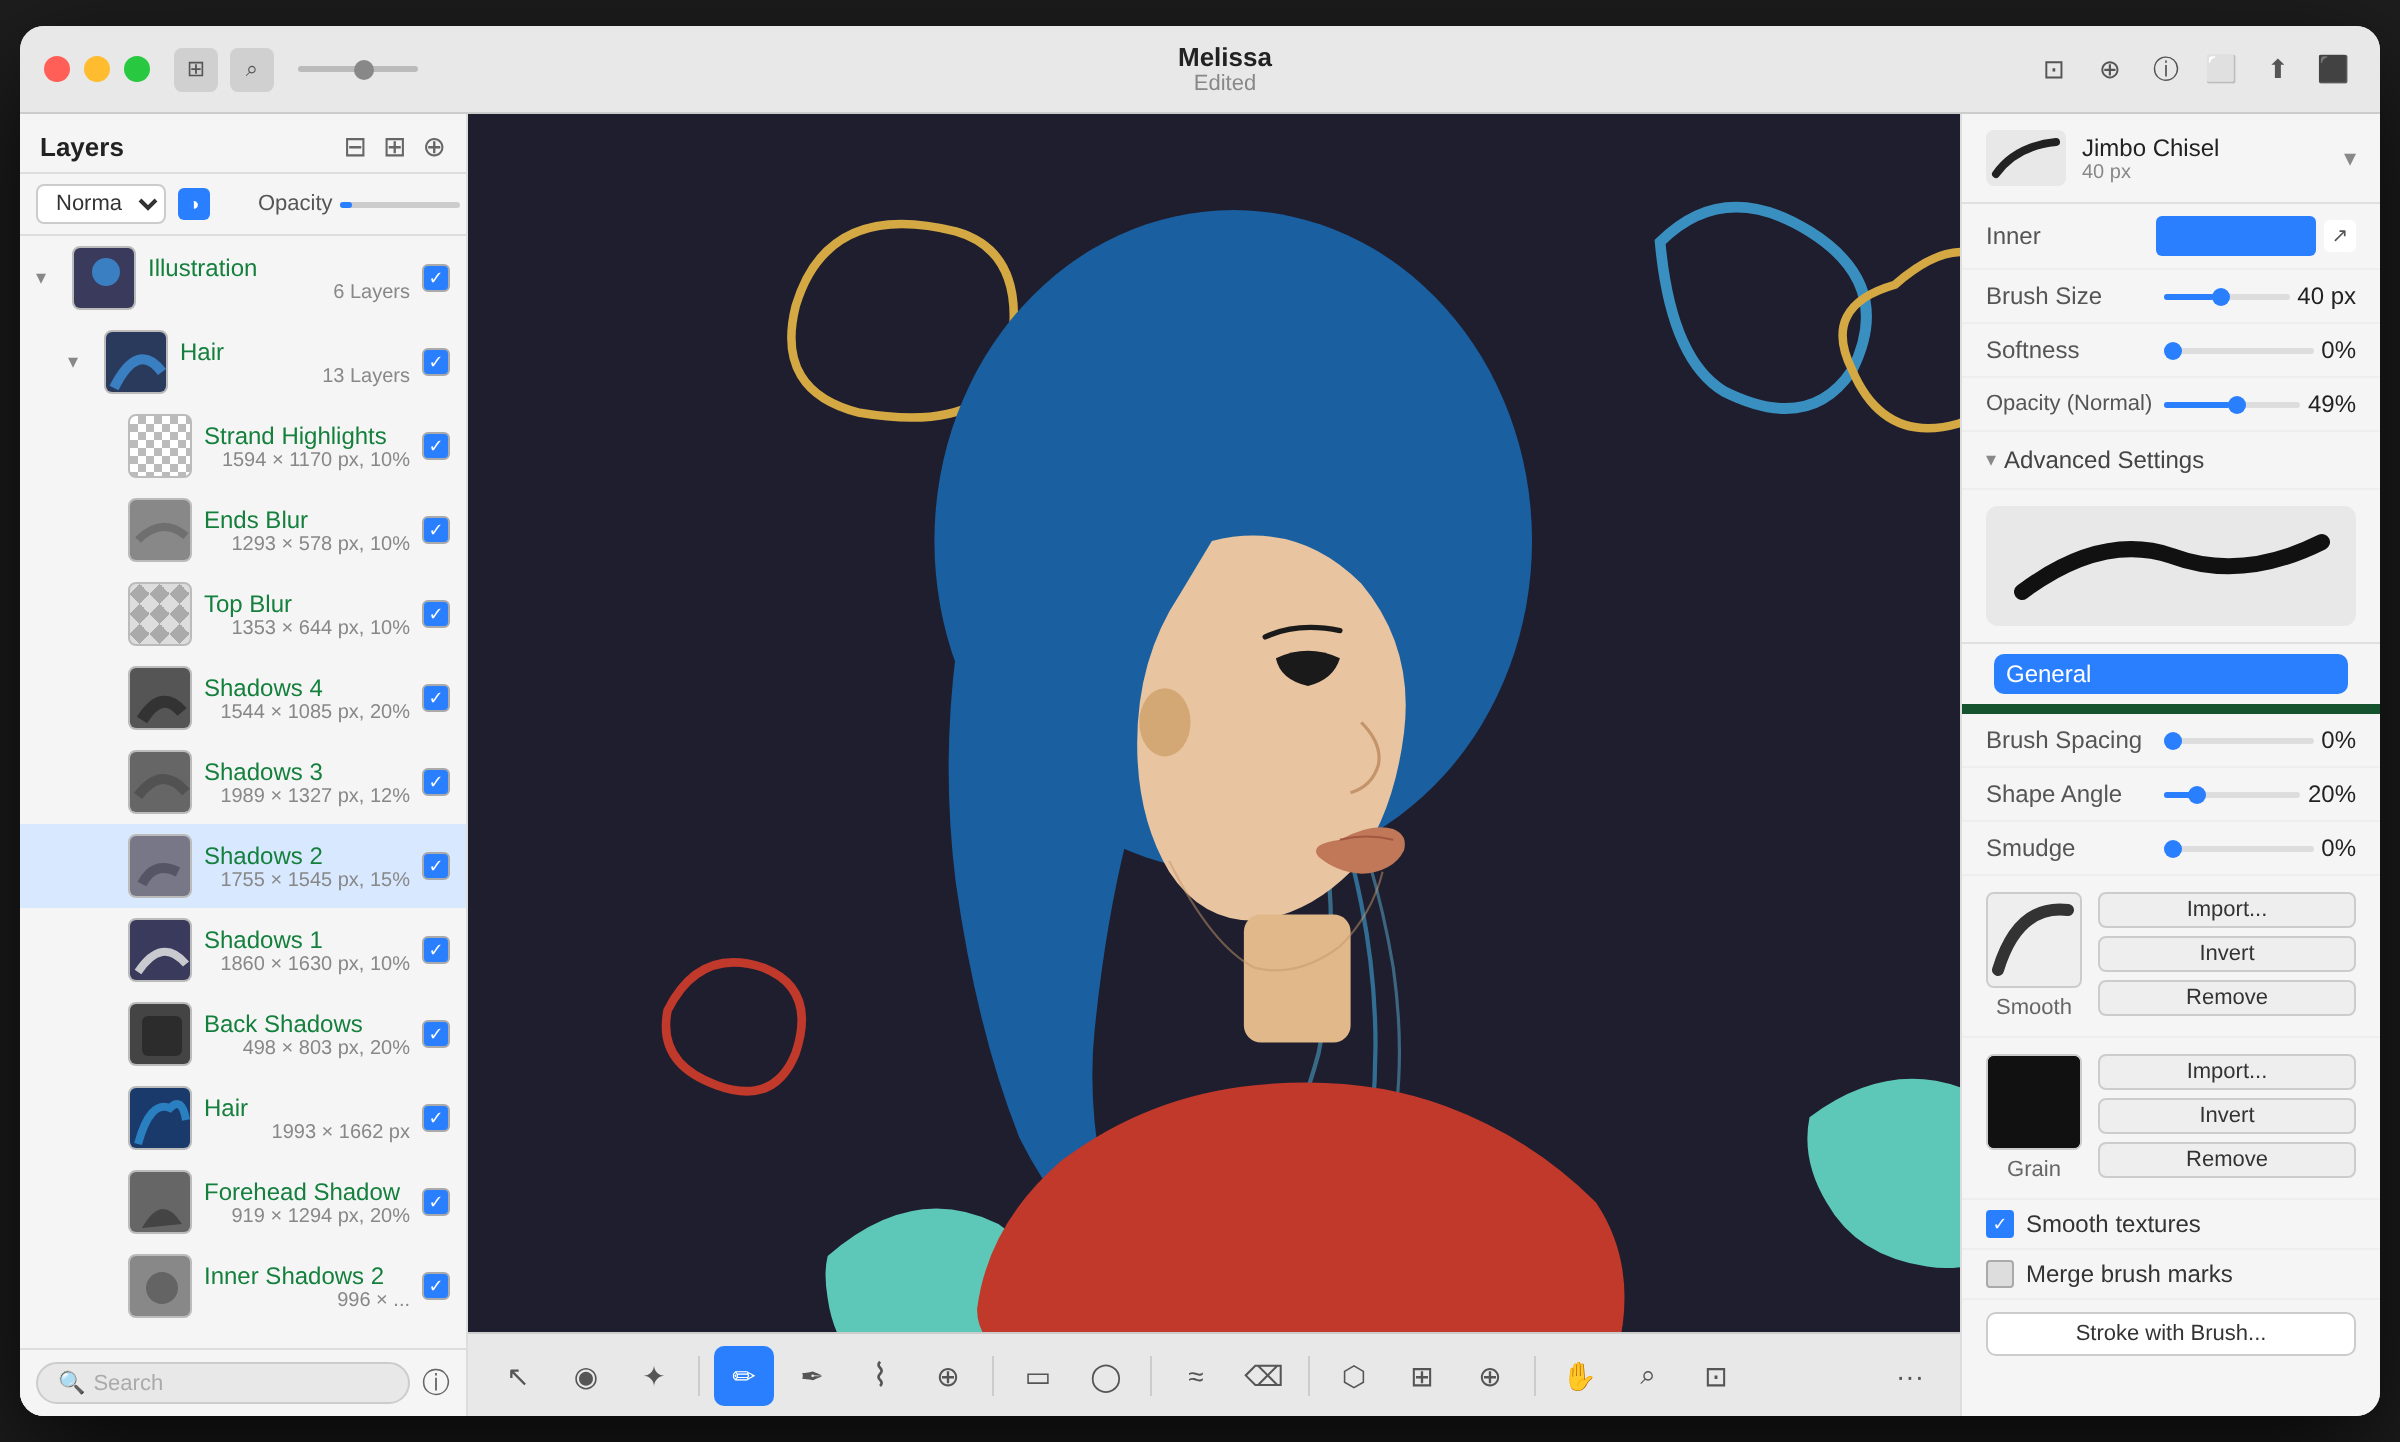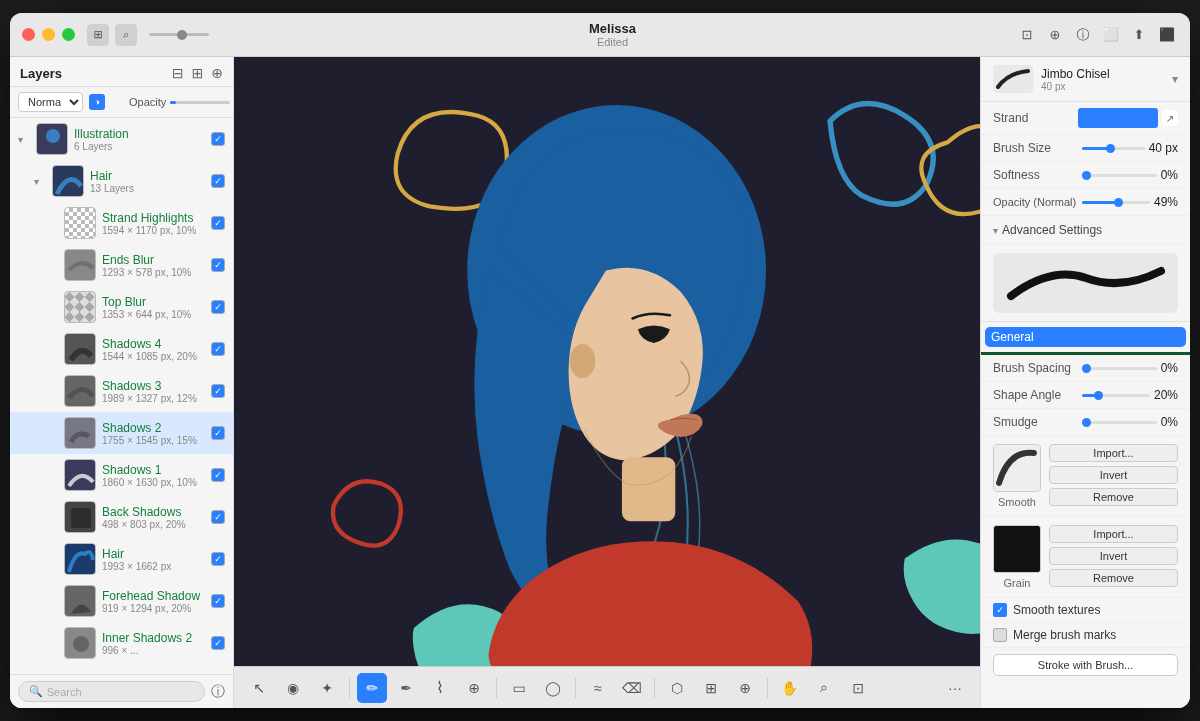--- a/index.html
+++ b/index.html
@@ -234,20 +234,21 @@
       white-space: nowrap;
       overflow: hidden;
       text-overflow: ellipsis;
     }
     .layer-meta {
       font-size: 10px;
       color: #888;
       white-space: nowrap;
       overflow: hidden;
       text-overflow: ellipsis;
+      text-align: right;
     }
     .layer-checkbox {
       width: 14px; height: 14px;
       border: 1px solid #aaa;
       border-radius: 3px;
       background: #2a7fff;
       flex-shrink: 0;
       display: flex; align-items: center; justify-content: center;
       color: white;
       font-size: 9px;
@@ -449,22 +450,22 @@
       height: 60px;
       background: #e8e8e8;
       border-radius: 6px;
       display: flex; align-items: center; justify-content: center;
       overflow: hidden;
     }
 
     .dropdown-row {
       display: flex;
       align-items: center;
-      padding: 5px 4px;
-      border-bottom: 3px solid #14532d;
+      padding: 5px 16px;
+      border-bottom: 5px solid #14532d;
     }
     .dropdown-select {
       flex: 1;
       background: #2a7fff;
       border: none;
       border-radius: 5px;
       padding: 3px 6px;
       font-size: 12px;
       color: white;
       appearance: none;
@@ -896,21 +897,21 @@
           </svg>
         </div>
         <div class="brush-name-area">
           <div class="brush-name">Jimbo Chisel</div>
           <div class="brush-size-sub">40 px</div>
         </div>
         <div class="brush-expand">▾</div>
       </div>
 
       <div class="paint-row">
-        <span class="paint-label">Strand</span>
+        <span class="paint-label">Inner</span>
         <div class="color-swatch"></div>
         <div class="color-swatch-edit">↗</div>
       </div>
 
       <div class="paint-row">
         <span class="paint-label">Brush Size</span>
         <div class="paint-slider-track">
           <div class="paint-slider-fill" style="width: 40%;"></div>
           <div class="paint-slider-thumb" style="left: 38%;"></div>
         </div>

